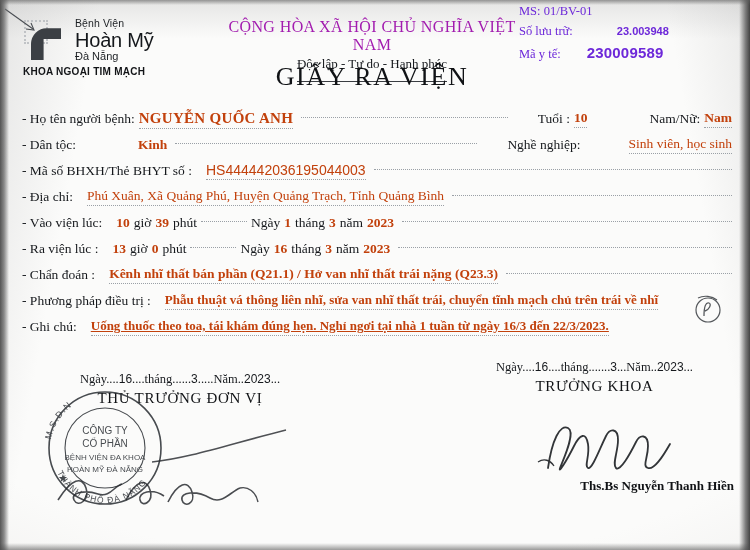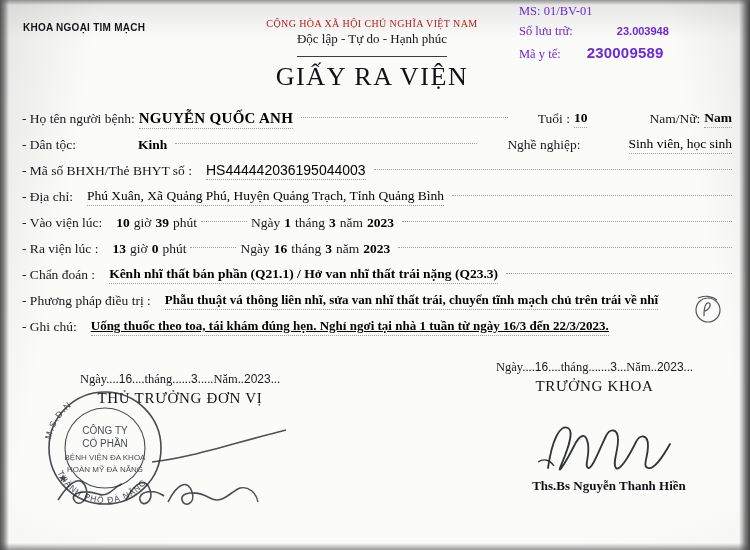--- a/index.html
+++ b/index.html
@@ -104,23 +104,23 @@
   }
 
   .natl {
     position: absolute;
     left: 222px;
     top: 18px;
     width: 300px;
     text-align: center;
   }
   .natl-line1 {
-    font-size: 10px;
+    font-size: 16px;
     letter-spacing: .4px;
-    color: #b91c1c;
+    color: #a21caf;
   }
   .natl-line2 {
     font-size: 13px;
     margin-top: 1px;
     color: #15181c;
     display: inline-block;
     border-bottom: 1px solid #3a3d42;
     padding-bottom: 9px;
   }
   .doc-title {
@@ -170,21 +170,21 @@
     display: flex;
     align-items: center;
     font-size: 13.5px;
     min-height: 26px;
     white-space: nowrap;
   }
   .lbl { color: #15181c; }
   .val {
     font-family: "Liberation Serif", serif;
     font-weight: bold;
-    color: #000000;
+    color: #c2410c;
     margin: 0 4px;
     position: relative;
   }
   .val.sans { font-family: "Liberation Sans", sans-serif; font-weight: normal; }
   .dots {
     flex: 1 1 auto;
     border-bottom: 1px dotted #9aa0a6;
     margin: 0 4px 4px 4px;
     min-width: 10px;
     height: 1px;
@@ -219,21 +219,21 @@
     font-size: 15px;
     letter-spacing: .7px;
     margin-top: 3px;
     color: #101215;
   }
   .sig-name {
     position: absolute;
     right: 16px;
     top: 478px;
     width: 250px;
-    text-align: center;
+    text-align: right;
     font-family: "Liberation Serif", serif;
     font-weight: bold;
     font-size: 13px;
     color: #101215;
   }
 
   .seal {
     position: absolute;
     left: 30px;
     top: 382px;
@@ -274,20 +274,35 @@
     opacity: .8;
   }
 </style>
 </head>
 <body>
 
 <div class="page">
   <div class="paper-tint"></div>
 
   <div class="logo-block">
+    <div class="logo-row">
+      <div class="logo-mark">
+        <div class="ghost"></div>
+        <div class="hook"></div>
+        <svg class="arrow" viewBox="0 0 34 26">
+          <line x1="1" y1="1" x2="29" y2="21" stroke="#4a4e53" stroke-width="1.1"></line>
+          <polyline points="22,21 30,22 27,15" fill="none" stroke="#4a4e53" stroke-width="1.1"></polyline>
+        </svg>
+      </div>
+      <div class="brand-text">
+        <div class="brand-small">Bệnh Viện</div>
+        <div class="brand-main">Hoàn Mỹ</div>
+        <div class="brand-sub">Đà Nẵng</div>
+      </div>
+    </div>
     <div class="dept">KHOA NGOẠI TIM MẠCH</div>
   </div>
 
   <div class="natl">
     <div class="natl-line1">CỘNG HÒA XÃ HỘI CHỦ NGHĨA VIỆT NAM</div>
     <div class="natl-line2">Độc lập - Tự do - Hạnh phúc</div>
   </div>
   <div class="doc-title">GIẤY RA VIỆN</div>
 
   <div class="meta">

